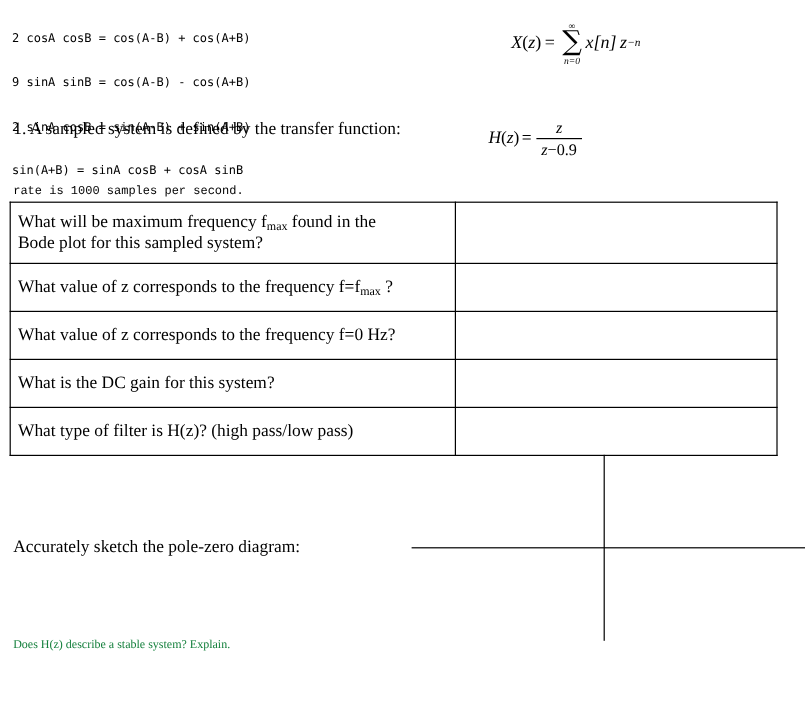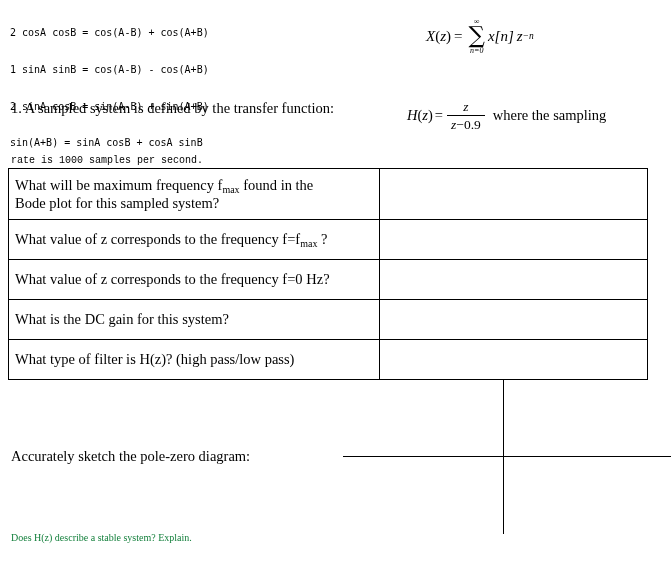--- a/index.html
+++ b/index.html
@@ -199,21 +199,21 @@
     white-space: nowrap;
   }
 </style>
 </head>
 <body>
 
 <div class="page">
 
   <div class="trig-block">
     <div class="trig-line">2 cosA cosB = cos(A-B) + cos(A+B)</div>
-    <div class="trig-line">1 sinA sinB = cos(A-B) - cos(A+B)</div>
+    <div class="trig-line">9 sinA sinB = cos(A-B) - cos(A+B)</div>
     <div class="trig-line">2 sinA cosB = sin(A-B) + sin(A+B)</div>
     <div class="trig-line">sin(A+B) = sinA cosB + cosA sinB</div>
   </div>
 
   <div class="ztransform">
     <span class="mi">X</span>
       <span>(</span>
       <span class="mi">z</span>
       <span>)</span>
     <span class="op">=</span>
@@ -235,21 +235,20 @@
     <span class="mi">H</span>
       <span>(</span>
       <span class="mi">z</span>
       <span>)</span>
     <span style="padding:0 2px">=</span>
     <span class="frac">
       <span class="num">z</span>
       <span class="bar"></span>
       <span class="den"><span class="mi">z</span><span>−0.9</span></span>
     </span>
-    <span class="where-txt">where the sampling</span>
   </div>
 
   <div class="prob-line2">rate is 1000 samples per second.</div>
 
   <table class="qtable">
     <tbody>
         <tr class="tall">
       <td class="qcell">
         <span>What will be maximum frequency f</span><sub>max</sub><span> found in the</span><br>
         <span>Bode plot for this sampled system?</span>

